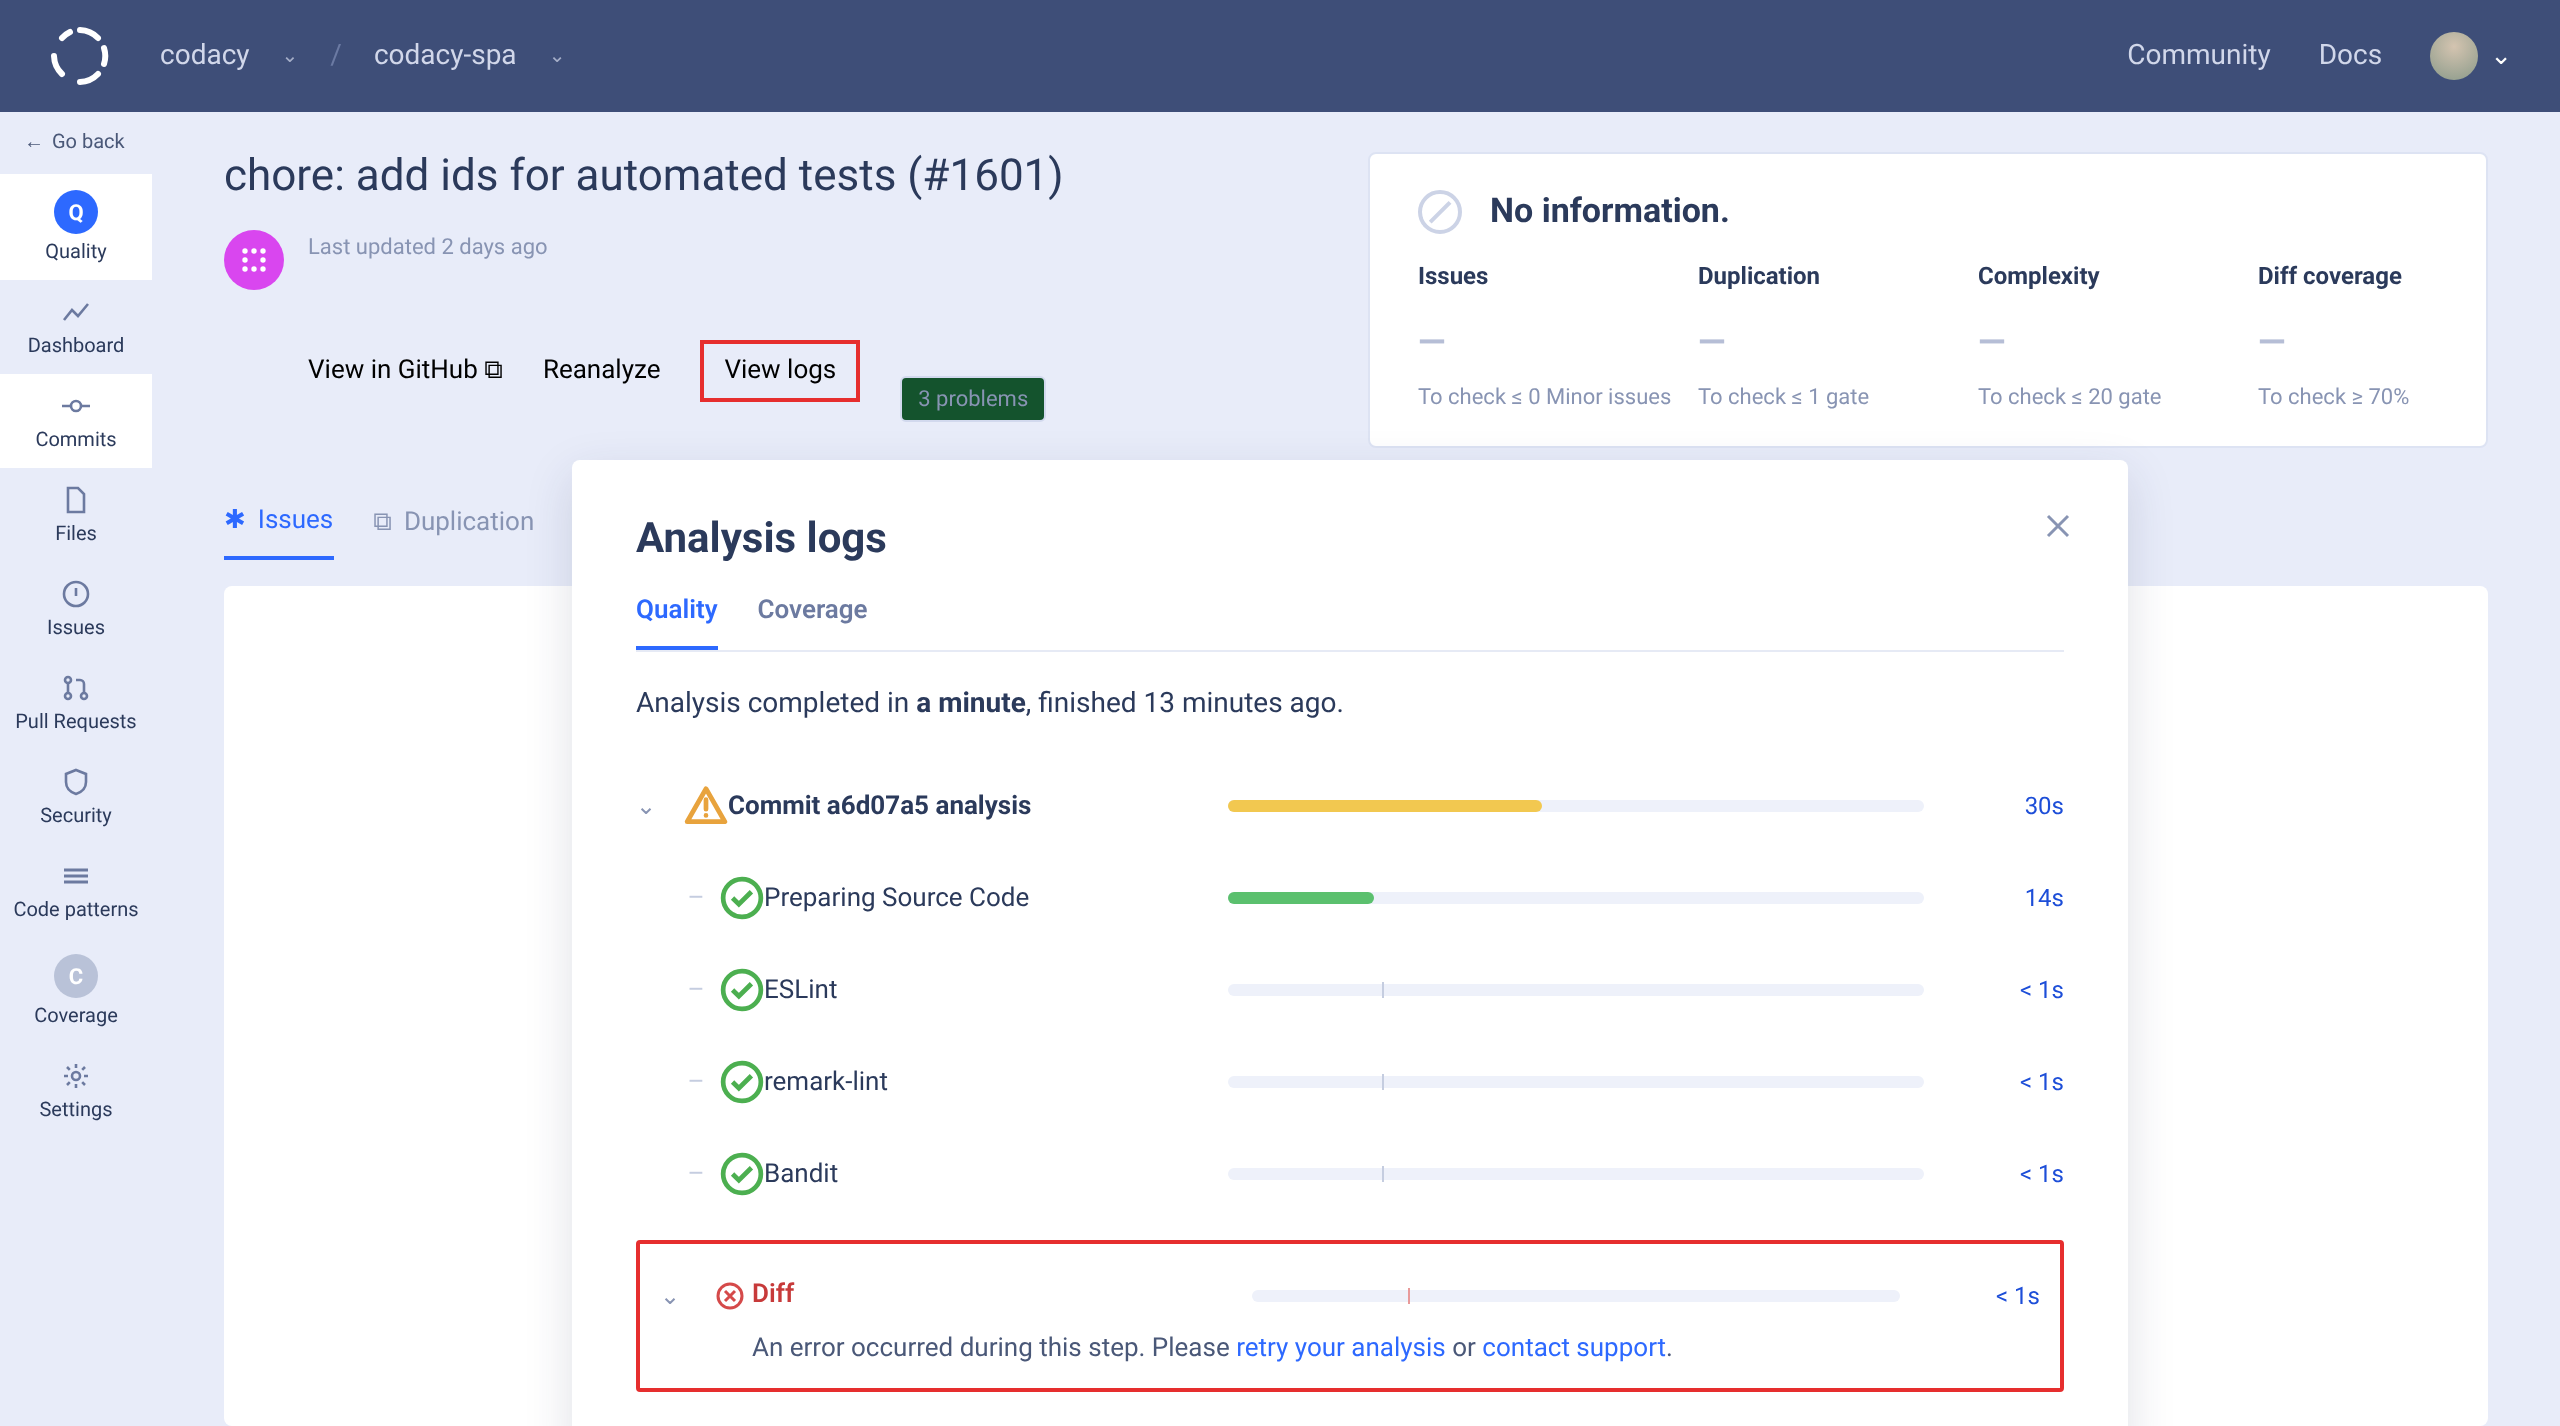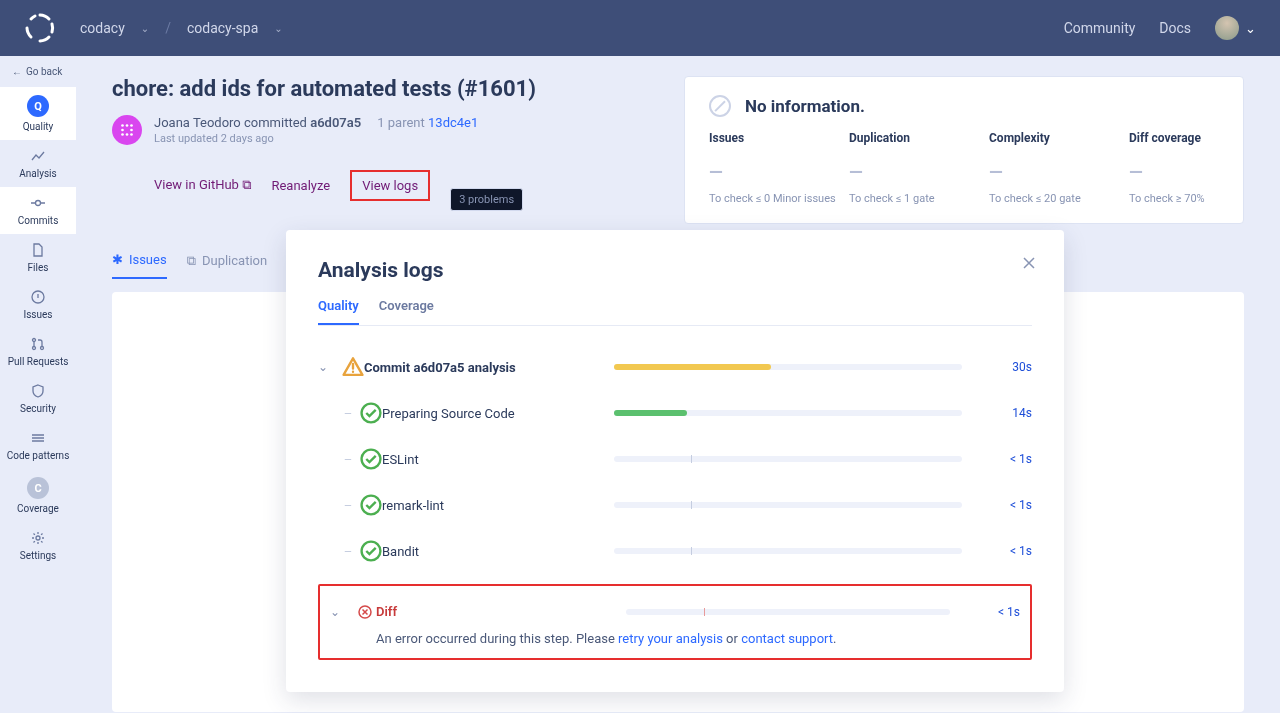--- a/index.html
+++ b/index.html
@@ -24,32 +24,32 @@
 .nav-item.active { background: #fff; }
 .nav-item .icon-badge { width: 22px; height: 22px; border-radius: 50%; background: #2d69ff; color: #fff; display: flex; align-items: center; justify-content: center; font-weight: 700; font-size: 11px; margin-bottom: 4px; }
 .nav-item .icon-badge.grey { background: #b9c2d8; }
 .nav-item .nav-icon { width: 16px; height: 16px; margin-bottom: 4px; color: #6c7aa0; display: flex; align-items: center; justify-content: center; }
 .nav-label { font-size: 10px; color: #2b3a5b; }
 
 .main { flex: 1; background: #e8ecf9; padding: 20px 36px; overflow: auto; }
 
 .header-row { display: flex; gap: 24px; align-items: flex-start; }
 .header-left { flex: 1; }
-.page-title { font-size: 22px; font-weight: 700; color: #2b3a5b; margin-bottom: 14px; }
+.page-title { font-size: 22px; font-weight: 400; color: #2b3a5b; margin-bottom: 14px; }
 .commit-meta { display: flex; align-items: flex-start; gap: 12px; margin-bottom: 14px; }
 .commit-avatar { width: 30px; height: 30px; border-radius: 50%; background: #d946ef; display: flex; align-items: center; justify-content: center; }
 .commit-avatar svg { width: 18px; height: 18px; }
 .commit-text { color: #4a5878; font-size: 13px; }
 .commit-text .hash { font-weight: 600; }
 .commit-sub { color: #8894b3; font-size: 11px; margin-top: 2px; }
 .parent-link { color: #2d69ff; }
 .actions-row { display: flex; align-items: center; gap: 20px; padding-left: 42px; font-size: 13px; }
-.actions-row a { color: #701a75; text-decoration: none; cursor: pointer; }
+.actions-row a { color: #000000; text-decoration: none; cursor: pointer; }
 .highlight-box { border: 2px solid #e62e2e; padding: 6px 10px; }
-.problems-badge { background: #0f172a; border: 1px solid #d2d9ee; color: #8894b3; padding: 4px 8px; font-size: 11px; border-radius: 3px; margin-top: 29px; }
+.problems-badge { background: #14532d; border: 1px solid #d2d9ee; color: #8894b3; padding: 4px 8px; font-size: 11px; border-radius: 3px; margin-top: 29px; }
 
 .info-card { width: 560px; background: #fff; border: 1px solid #dde3f3; border-radius: 4px; padding: 18px 24px; display: flex; flex-direction: column; flex-shrink: 0; }
 .info-card-header { display: flex; align-items: center; gap: 14px; font-size: 17px; font-weight: 700; color: #2b3a5b; margin-bottom: 14px; }
 .blocked-icon { width: 22px; height: 22px; border-radius: 50%; border: 2px solid #ccd3e6; position: relative; }
 .blocked-icon::after { content: ""; position: absolute; top: 45%; left: 10%; width: 80%; height: 2px; background: #ccd3e6; transform: rotate(-45deg); }
 .metrics { display: flex; gap: 40px; }
 .metric { min-width: 100px; }
 .metric-label { font-size: 12px; font-weight: 700; color: #2b3a5b; margin-bottom: 16px; }
 .metric-dash { color: #b6bed6; font-size: 18px; font-weight: 700; margin-bottom: 10px; }
 .metric-sub { font-size: 11px; color: #8894b3; white-space: nowrap; }
@@ -130,21 +130,21 @@
     <div class="nav-item active">
       <div class="icon-badge">Q</div>
       <span class="nav-label">Quality</span>
     </div>
     <div class="nav-item">
       <div class="nav-icon">
           <svg viewBox="0 0 16 16" stroke="currentColor" fill="none" stroke-width="1.3">
             <path d="M2 12 L6 7 L9 10 L14 4"></path>
           </svg>
         </div>
-      <span class="nav-label">Analysis</span>
+      <span class="nav-label">Dashboard</span>
     </div>
     <div class="nav-item active">
       <div class="nav-icon">
           <svg viewBox="0 0 16 16" stroke="currentColor" fill="none" stroke-width="1.3">
             <circle cx="8" cy="8" r="2.5"></circle>
             <path d="M1 8h4M11 8h4"></path>
           </svg>
         </div>
       <span class="nav-label">Commits</span>
     </div>
@@ -220,28 +220,20 @@
                   <circle cx="15" cy="5" r="1.5"></circle>
                   <circle cx="5" cy="10" r="1.5"></circle>
                   <circle cx="15" cy="10" r="1.5"></circle>
                   <circle cx="5" cy="15" r="1.5"></circle>
                   <circle cx="10" cy="15" r="1.5"></circle>
                   <circle cx="15" cy="15" r="1.5"></circle>
                 </g>
               </svg>
           </div>
           <div>
-            <div class="commit-text">
-              <span>Joana Teodoro</span>
-              <span>committed</span>
-              <span class="hash">a6d07a5</span>
-              &nbsp;&nbsp;&nbsp;
-              <span style="color:#8894b3;">1 parent</span>
-              <span class="parent-link">13dc4e1</span>
-            </div>
             <div class="commit-sub">Last updated 2 days ago</div>
           </div>
         </div>
         <div class="actions-row">
           <a><span>View in GitHub</span> <span>⧉</span></a>
           <a>Reanalyze</a>
           <span class="highlight-box"><a>View logs</a></span>
           <span class="problems-badge">3 problems</span>
         </div>
       </div>
@@ -295,20 +287,23 @@
   <div class="modal-title">Analysis logs</div>
   <div class="modal-close">
     <svg width="14" height="14" viewBox="0 0 14 14" stroke="currentColor" stroke-width="1.5">
         <path d="M2 2l10 10M12 2L2 12"></path>
       </svg>
   </div>
   <div class="modal-tabs">
     <div class="modal-tab active">Quality</div>
     <div class="modal-tab">Coverage</div>
   </div>
+  <div class="analysis-summary">
+    <span>Analysis completed in </span><b>a minute</b><span>, finished 13 minutes ago.</span>
+  </div>
 
   <div id="log-rows">
       <div class="log-row">
         <div class="log-chevron">⌄</div>
         <div class="log-status">
           <svg viewBox="0 0 14 14">
             <path d="M7 1.5L13 12H1z" fill="none" stroke="#e8a33d" stroke-width="1.5" stroke-linejoin="round"></path>
             <path d="M7 5v3M7 10h0" stroke="#e8a33d" stroke-width="1.5" stroke-linecap="round"></path>
           </svg>
         </div>

